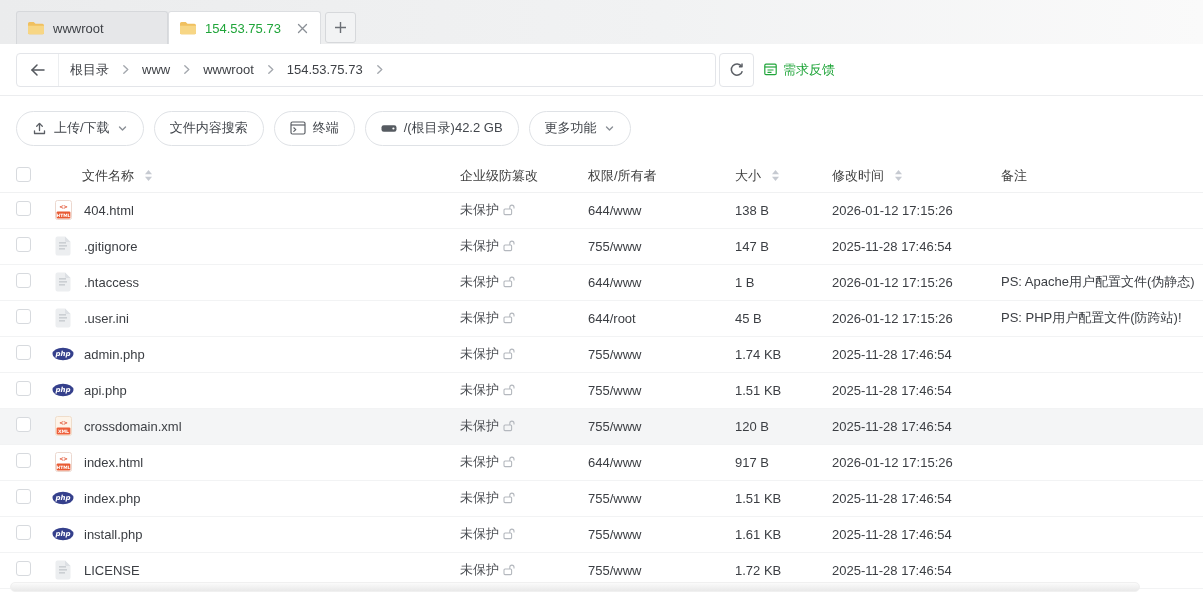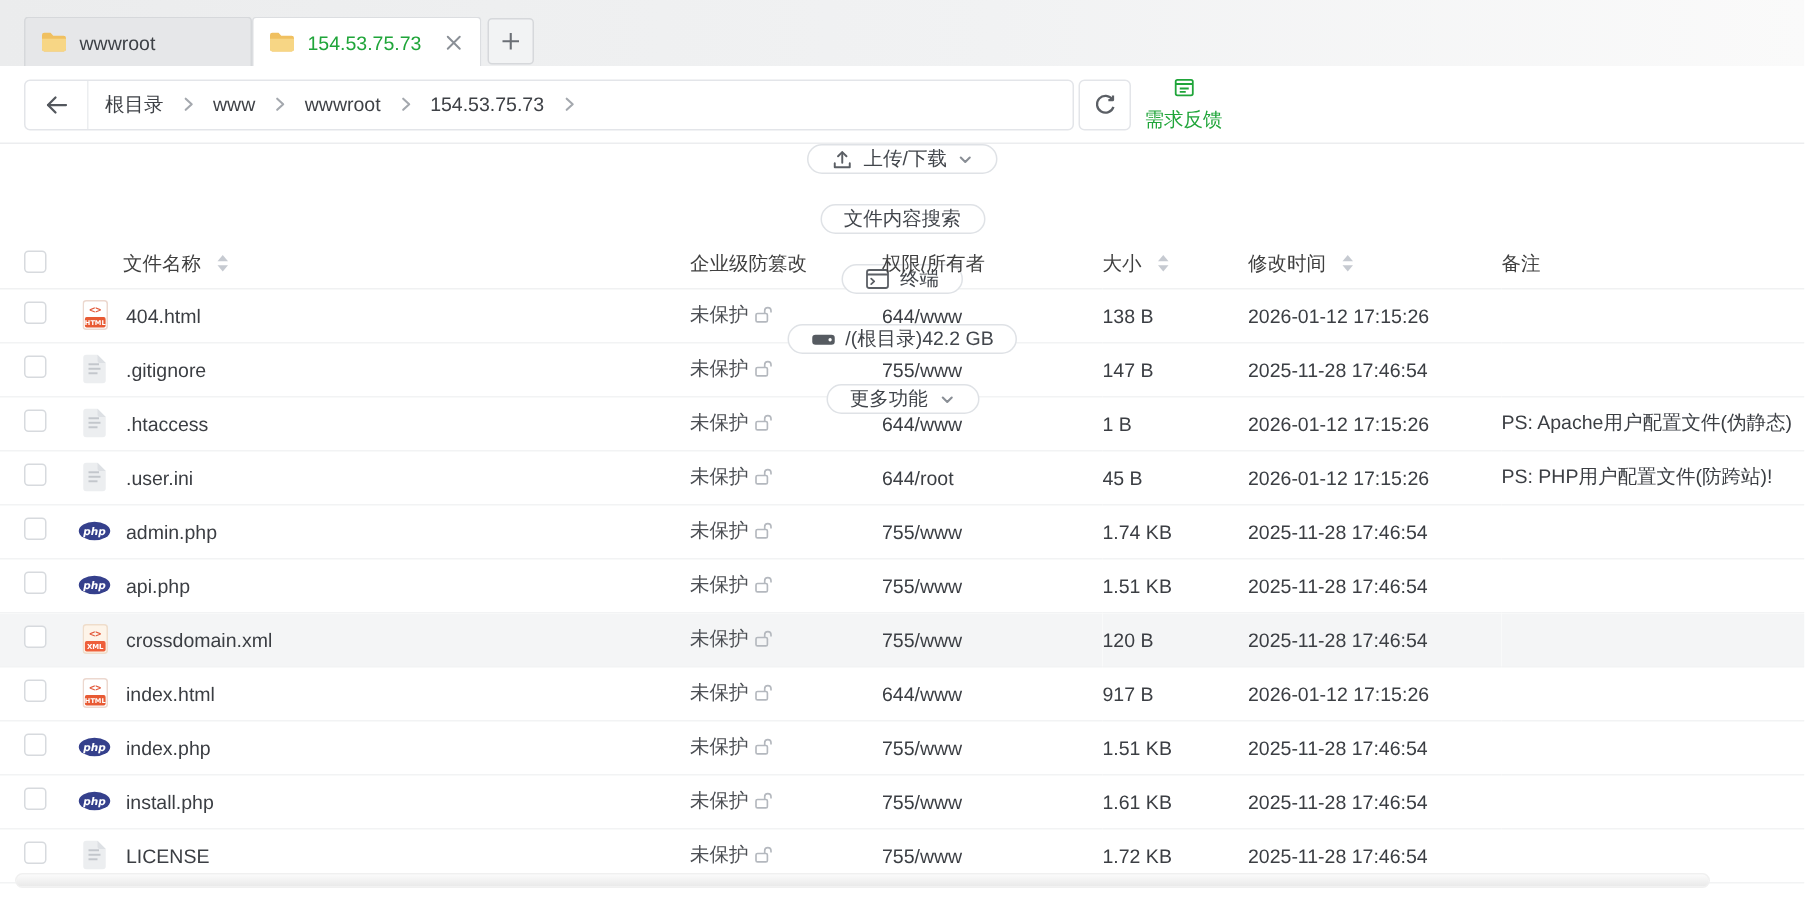--- a/index.html
+++ b/index.html
@@ -49,23 +49,23 @@
     width:42px;height:100%;display:flex;align-items:center;justify-content:center;
     background:none;border:none;border-right:1px solid #eceef0;cursor:pointer;padding:0;
   }
   .crumbs{display:flex;align-items:center;height:100%;}
   .crumb-item{padding:0 11px;color:#3e4146;cursor:pointer;white-space:nowrap;line-height:32px;}
   .crumb-sep{display:flex;align-items:center;}
   .refresh-btn{
     width:35px;height:34px;border:1px solid #e3e5e9;border-radius:4px;background:#fff;
     display:flex;align-items:center;justify-content:center;cursor:pointer;padding:0;
   }
-  .feedback{display:flex;align-items:center;gap:5px;color:var(--green);cursor:pointer;margin-left:6px;text-decoration:none;flex-direction:column;}
+  .feedback{display:flex;align-items:center;gap:5px;color:var(--green);cursor:pointer;margin-left:6px;text-decoration:none;}
   
-  .toolbar{height:64px;display:flex;align-items:center;gap:20px;padding:0 16px;background:#fff;flex-direction:column;}
+  .toolbar{height:64px;display:flex;align-items:center;gap:10px;padding:0 16px;background:#fff;}
   .tbtn{
     height:35px;display:inline-flex;align-items:center;gap:7px;padding:0 15px;
     background:#fff;border:1px solid #dfe2e6;border-radius:18px;
     font-size:13px;color:#42464c;cursor:pointer;white-space:nowrap;
     font-family:inherit;
   }
   
   .filetable{width:100%;border-collapse:collapse;table-layout:fixed;}
   .filetable th{
     height:32px;text-align:left;font-weight:normal;color:#404040;

